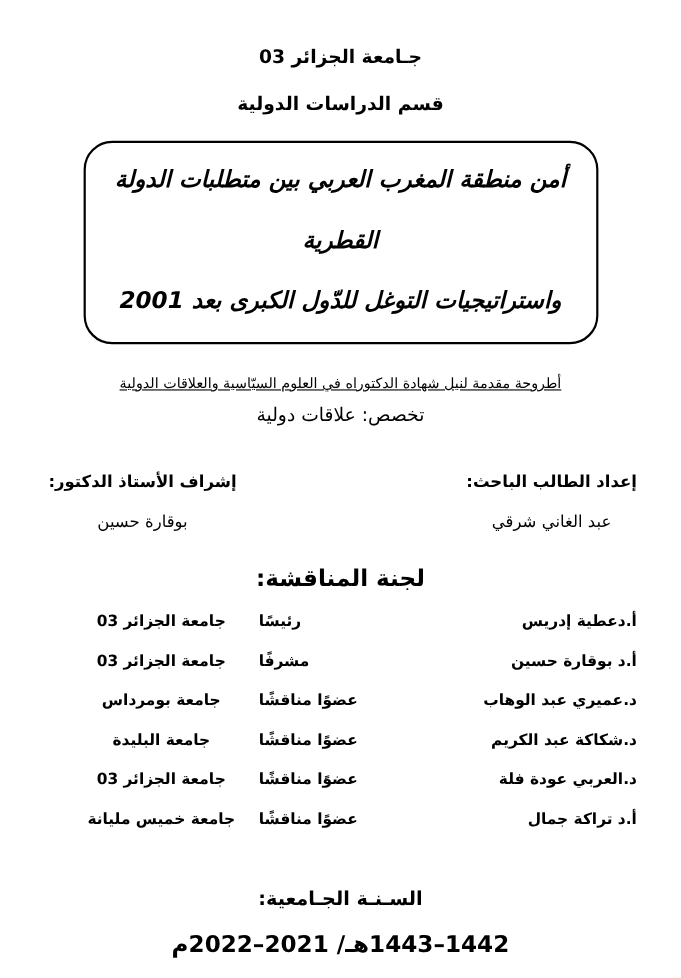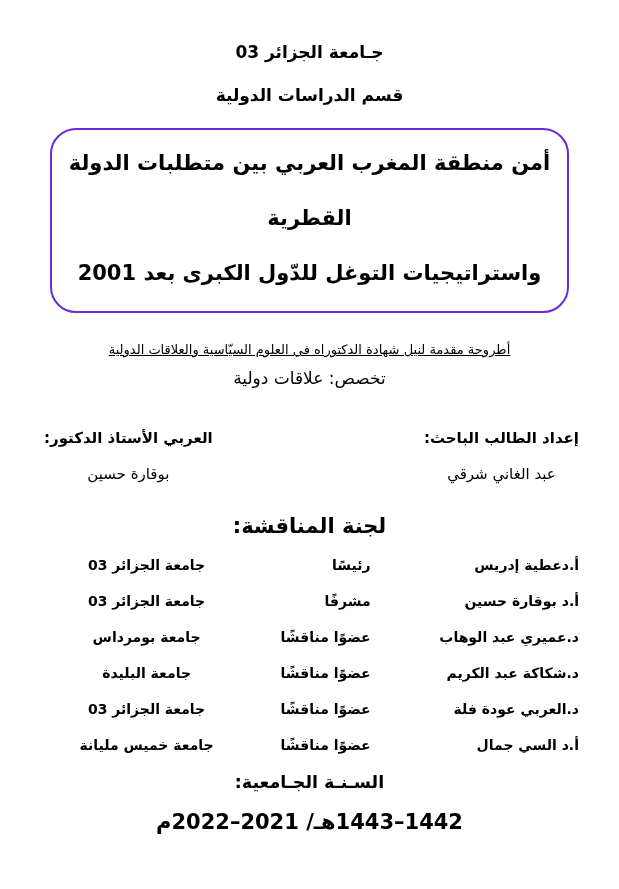--- a/index.html
+++ b/index.html
@@ -23,26 +23,27 @@
     text-align: center;
   }
   .header-line {
     font-weight: bold;
     font-size: 17px;
     line-height: 20px;
     margin-bottom: 23px;
   }
   
   .title-box {
-    width: 519px;
+    width: 468px;
     margin: 20px auto 0 auto;
-    border: 2px solid #6d28d9;
+    border: 2px solid #000000;
     border-radius: 26px;
     padding: 6px 16px 10px 16px;
     text-align: center;
+    font-style: italic;
   }
   .title-line {
     font-weight: bold;
     font-size: 21px;
     line-height: 55px;
   }
   
   .note {
     text-align: center;
     font-size: 13px;
@@ -86,28 +87,28 @@
     margin: 11px 40px 0 58px;
   }
   .committee-row {
     display: flex;
     align-items: center;
     height: 36px;
     font-weight: bold;
     font-size: 14px;
   }
   .col-name { width: 40%; text-align: right; }
-  .col-role { width: 26%; text-align: right; }
+  .col-role { width: 26%; text-align: left; }
   .col-univ { width: 34%; text-align: center; }
   
   .footer-label {
     text-align: center;
     font-weight: bold;
     font-size: 17.5px;
-    margin-top: 8px;
+    margin-top: 44px;
     line-height: 22px;
   }
   .footer-year {
     text-align: center;
     font-weight: bold;
     font-size: 21px;
     margin-top: 16px;
     line-height: 26px;
   }
 </style>
@@ -128,21 +129,21 @@
 
   <div class="note">أطروحة مقدمة لنيل شهادة الدكتوراه في العلوم السيّاسية والعلاقات الدولية</div>
   <div class="spec">تخصص: علاقات دولية</div>
 
   <div class="byline">
     <div class="byline-col">
       <div class="byline-label">إعداد الطالب الباحث:</div>
       <div class="byline-name">عبد الغاني شرقي</div>
     </div>
     <div class="byline-col">
-      <div class="byline-label">العربي الأستاذ الدكتور:</div>
+      <div class="byline-label">إشراف الأستاذ الدكتور:</div>
       <div class="byline-name">بوقارة حسين</div>
     </div>
   </div>
 
   <div class="committee-heading">لجنة المناقشة:</div>
 
   <div class="committee-table">
     <div class="committee-row">
       <span class="col-name">أ.دعطية إدريس</span>
       <span class="col-role">رئيسًا</span>
@@ -162,21 +163,21 @@
       <span class="col-name">د.شكاكة عبد الكريم</span>
       <span class="col-role">عضوًا مناقشًا</span>
       <span class="col-univ">جامعة البليدة</span>
     </div>
     <div class="committee-row">
       <span class="col-name">د.العربي عودة فلة</span>
       <span class="col-role">عضوًا مناقشًا</span>
       <span class="col-univ">جامعة الجزائر 03</span>
     </div>
     <div class="committee-row">
-      <span class="col-name">أ.د السي جمال</span>
+      <span class="col-name">أ.د تراكة جمال</span>
       <span class="col-role">عضوًا مناقشًا</span>
       <span class="col-univ">جامعة خميس مليانة</span>
     </div>
   </div>
 
   <div class="footer-label">السـنـة الجـامعية:</div>
   <div class="footer-year">1442–1443هـ/ 2021–2022م</div>
 
 </div>
 

